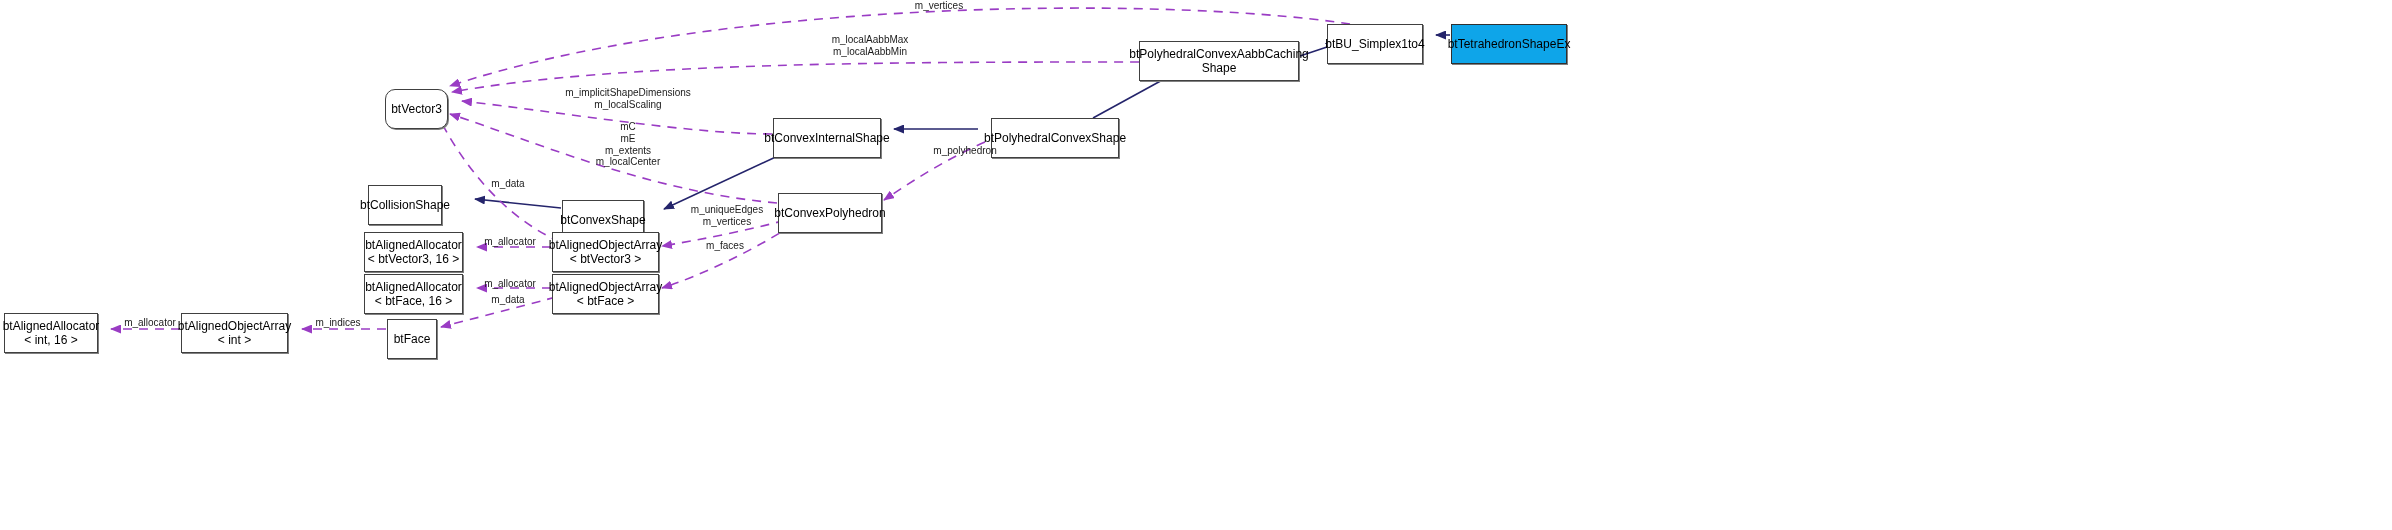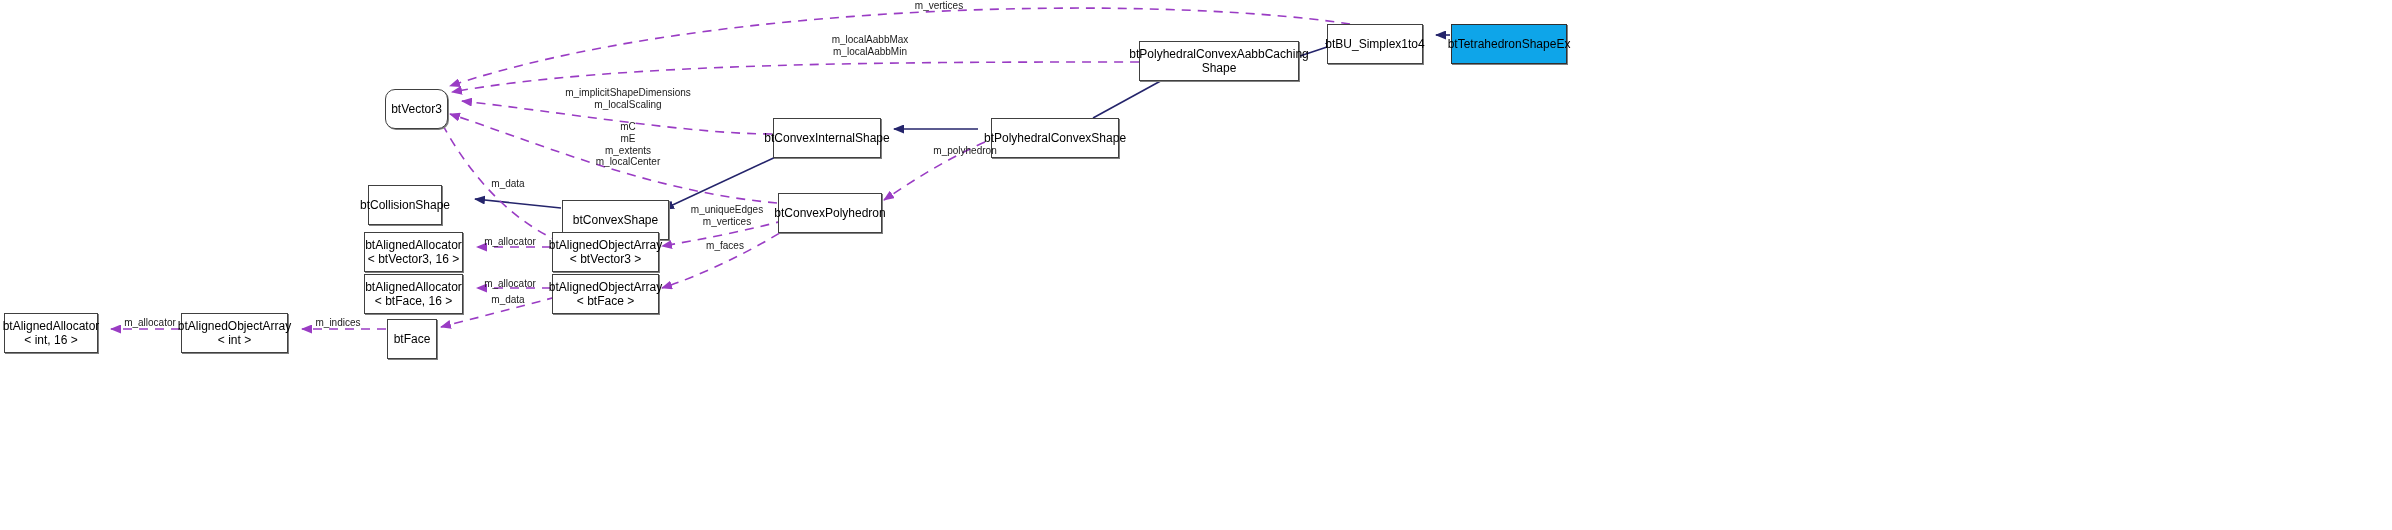--- a/index.html
+++ b/index.html
@@ -70,21 +70,21 @@
 
     <path class="usg" d="M386,329 L302,329" marker-end="url(#ah-usg)"></path>
 
     <path class="usg" d="M180,329 L111,329" marker-end="url(#ah-usg)"></path>
   </svg>
 
   <div class="node thick" style="left:385px;top:89px;width:63px;height:22px;border-radius:10px;">btVector3</div>
 
   <div class="node thick" style="left:368px;top:185px;width:74px;height:22px;">btCollisionShape</div>
 
-  <div class="node thick" style="left:562px;top:200px;width:107px;height:22px;">btConvexShape</div>
+  <div class="node thick" style="left:562px;top:200px;width:82px;height:22px;">btConvexShape</div>
 
   <div class="node thick" style="left:773px;top:118px;width:108px;height:22px;">btConvexInternalShape</div>
 
   <div class="node thick" style="left:980px;top:118px;width:128px;height:22px;margin-left:11px;">btPolyhedralConvexShape</div>
 
   <div class="node thick" style="left:1139px;top:41px;width:160px;height:32px;">btPolyhedralConvexAabbCaching
 Shape</div>
 
   <div class="node thick" style="left:1327px;top:24px;width:96px;height:22px;">btBU_Simplex1to4</div>
 

